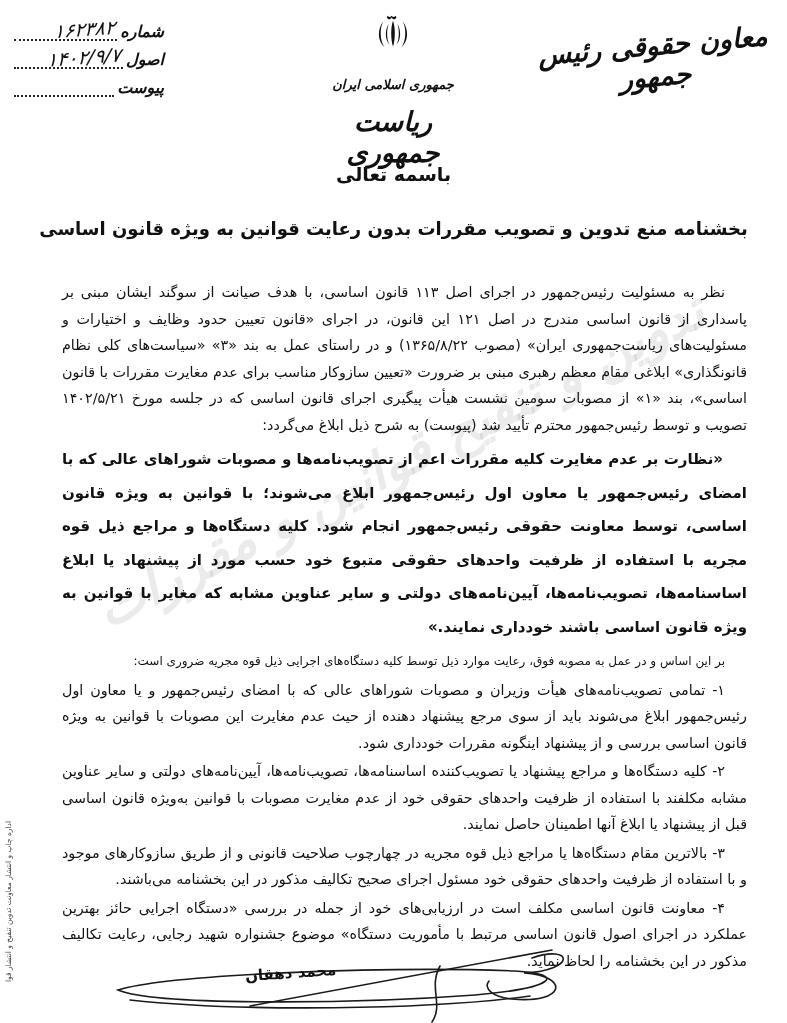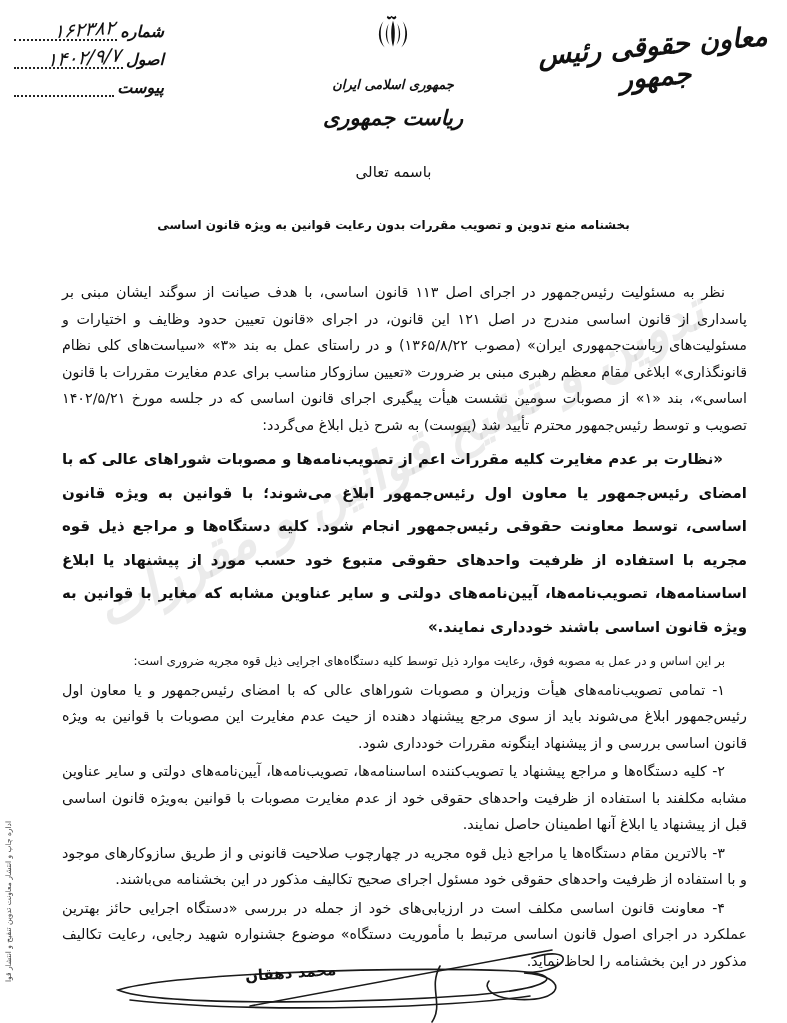--- a/index.html
+++ b/index.html
@@ -29,21 +29,21 @@
   }
   .hdr-center {
     position: absolute;
     top: 6px; left: 313px;
     width: 160px;
     text-align: center;
     direction: rtl;
   }
   .emblem { width: 44px; height: 54px; display: inline-block; }
   .org1 { font-size: 13px; font-weight: bold; font-style: italic; margin-top: 13px; }
-  .org2 { font-size: 21px; font-weight: bold; font-style: italic; margin-top: 14px; letter-spacing: -1px; }
+  .org2 { font-size: 27px; font-weight: bold; font-style: italic; margin-top: 14px; letter-spacing: -1px; }
   .hdr-left {
     position: absolute;
     top: 22px; left: 14px;
     width: 150px;
     direction: rtl;
     font-size: 12px;
   }
   .field-row { display: flex; align-items: flex-end; margin-bottom: 9px; }
   .field-label { font-weight: bold; font-style: italic; font-size: 16px; white-space: nowrap; }
   .dotwrap { position: relative; flex: 1; border-bottom: 2px dotted #222; height: 10px; margin-right: 3px; }
@@ -62,29 +62,29 @@
     color: rgba(130,130,130,0.16);
     transform: rotate(-27deg);
     pointer-events: none;
     white-space: nowrap;
   }
   
   .besmele {
     position: absolute;
     top: 163px; left: 0; right: 0;
     text-align: center;
-    font-size: 15px;
-    font-weight: normal;
+    font-size: 19px;
+    font-weight: bold;
     direction: rtl;
   }
   .doc-title {
     position: absolute;
     top: 218px; left: 0; right: 0;
     text-align: center;
-    font-size: 12px;
+    font-size: 18px;
     font-weight: bold;
     direction: rtl;
   }
   .body-text {
     position: absolute;
     top: 279px; right: 40px; left: 62px;
     direction: rtl;
     text-align: justify;
   }
   .p1 { font-size: 14.3px; line-height: 26.5px; text-indent: 22px; }

